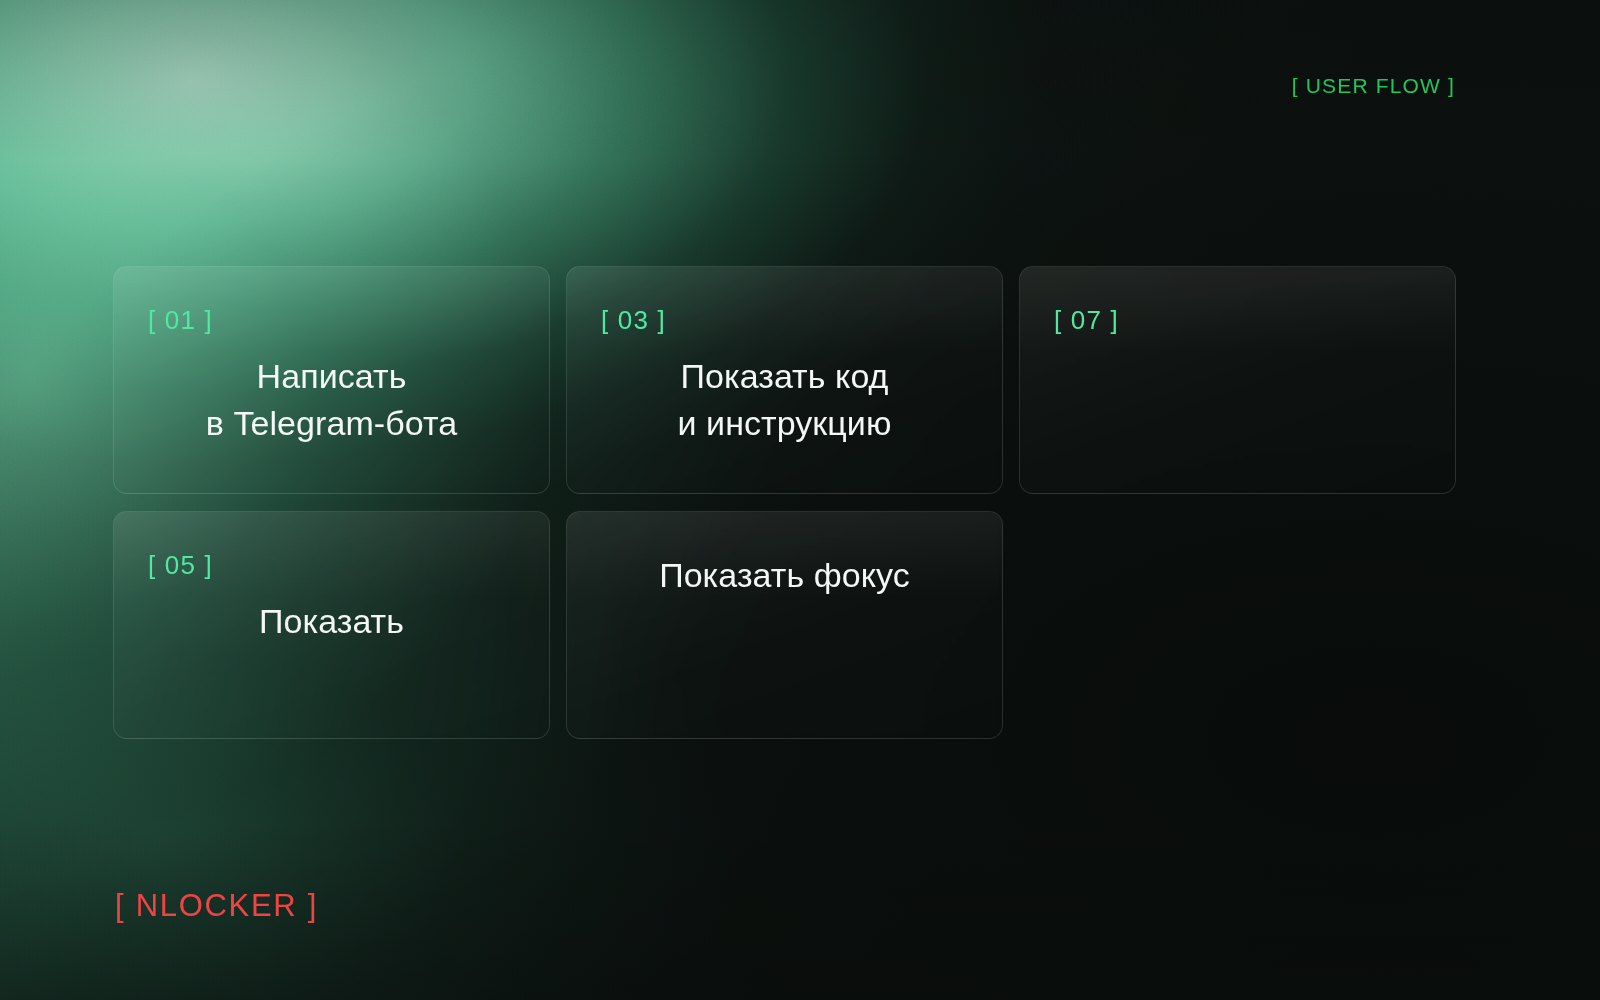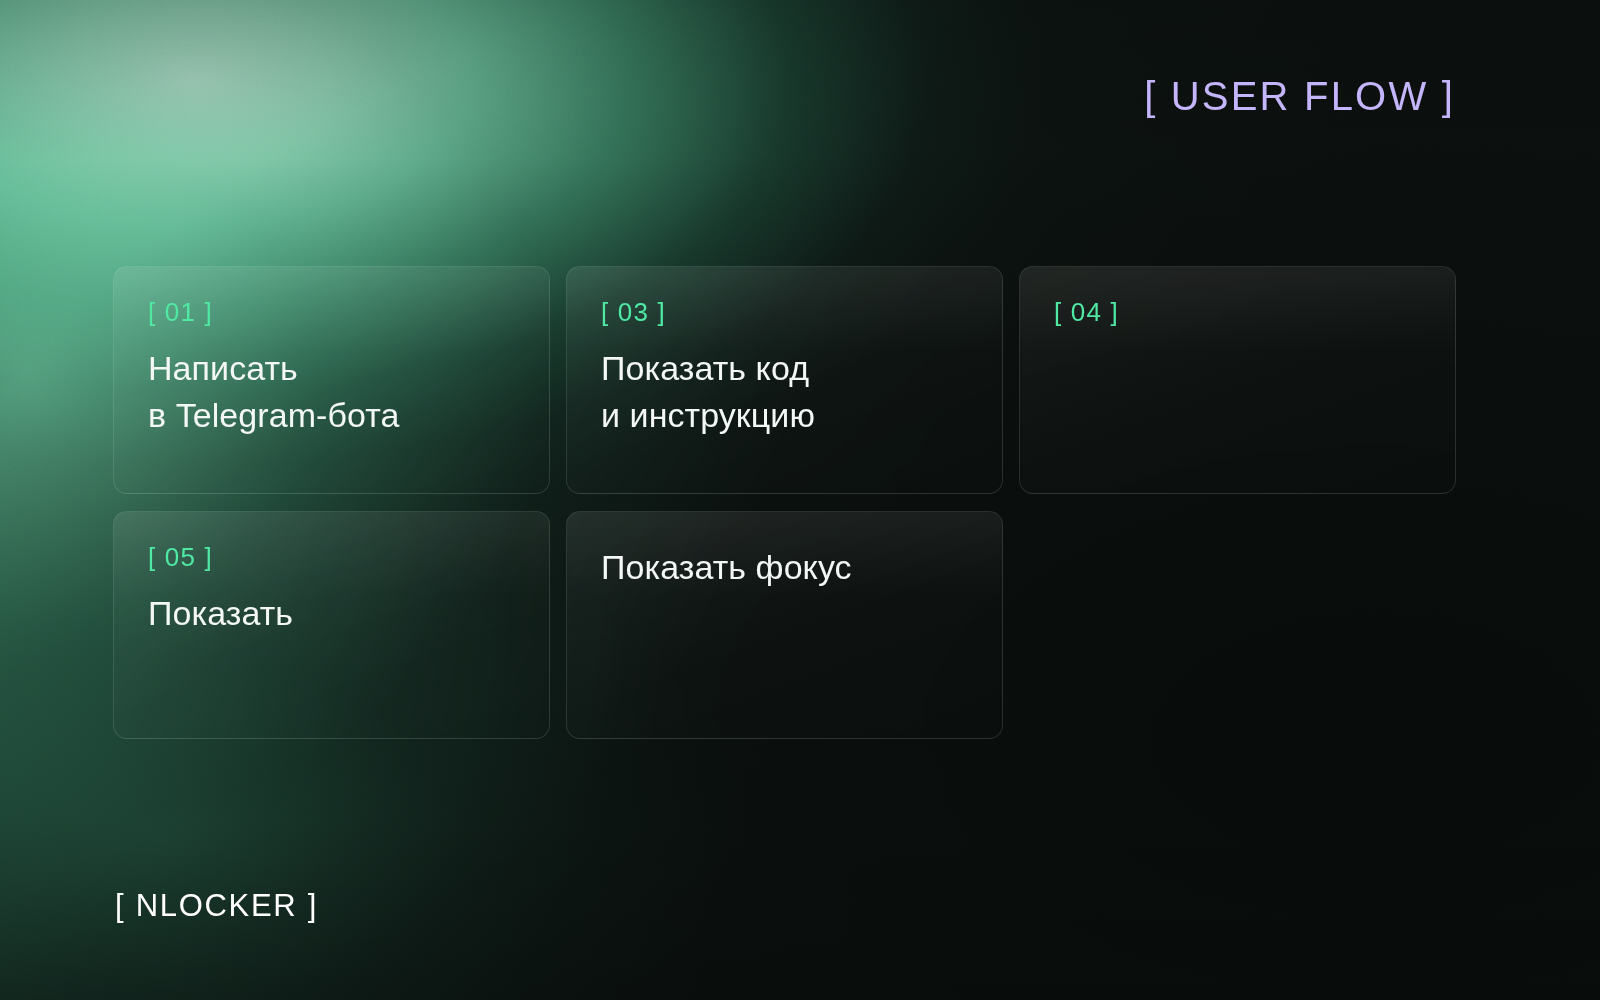--- a/index.html
+++ b/index.html
@@ -83,24 +83,24 @@
   .bg-grain {
     opacity:0.085;
     mix-blend-mode:overlay;
   }
 
   
   .eyebrow {
     position:absolute;
     top:74px;
     right:145px;
-    font-size:40px;
+    font-size:21px;
     letter-spacing:0.055em;
     font-weight:400;
-    color:#c4b5fd;
+    color:#22c55e;
     white-space:nowrap;
     z-index:6;
   }
 
   
   .grid {
     position:absolute;
     left:113px;
     top:266px;
     width:1343px;
@@ -111,21 +111,21 @@
     row-gap:17px;
     z-index:5;
   }
 
   .card {
     position:relative;
     border-radius:14px;
     border:1px solid rgba(232,255,244,0.135);
     background:
       linear-gradient(160deg, rgba(255,255,255,0.055) 0%, rgba(255,255,255,0.016) 55%, rgba(255,255,255,0.006) 100%);
-    padding:32px 34px 0 34px;
+    padding:40px 34px 0 34px;
     overflow:hidden;
     backdrop-filter:blur(2px);
   }
 
   .card::after {
     content:"";
     position:absolute;
     inset:0;
     border-radius:13px;
     pointer-events:none;
@@ -145,31 +145,31 @@
   .card-title {
     font-size:34px;
     line-height:1.38;
     font-weight:400;
     color:#f3f7f5;
     letter-spacing:0.002em;
     position:relative;
     z-index:2;
   }
 
-  .card-title span { display:block; }
+  .card-title span { display:block;text-align:center; }
 
   
   .brand {
     position:absolute;
     left:115px;
     bottom:76px;
     font-size:31px;
     letter-spacing:0.055em;
     font-weight:400;
-    color:#ffffff;
+    color:#ef4444;
     white-space:nowrap;
     z-index:6;
   }
 </style>
 </head>
 <body>
 
 <div id="stage">
 
   <div class="bg-layer bg-base"></div>
@@ -201,21 +201,21 @@
 
     <div class="card">
       <div class="card-num">[ 03 ]</div>
       <div class="card-title">
         <span>Показать код</span>
         <span>и инструкцию</span>
       </div>
     </div>
 
     <div class="card">
-      <div class="card-num">[ 04 ]</div>
+      <div class="card-num">[ 07 ]</div>
     </div>
 
     <div class="card">
       <div class="card-num">[ 05 ]</div>
       <div class="card-title">
         <span>Показать</span>
       </div>
     </div>
 
     <div class="card">

